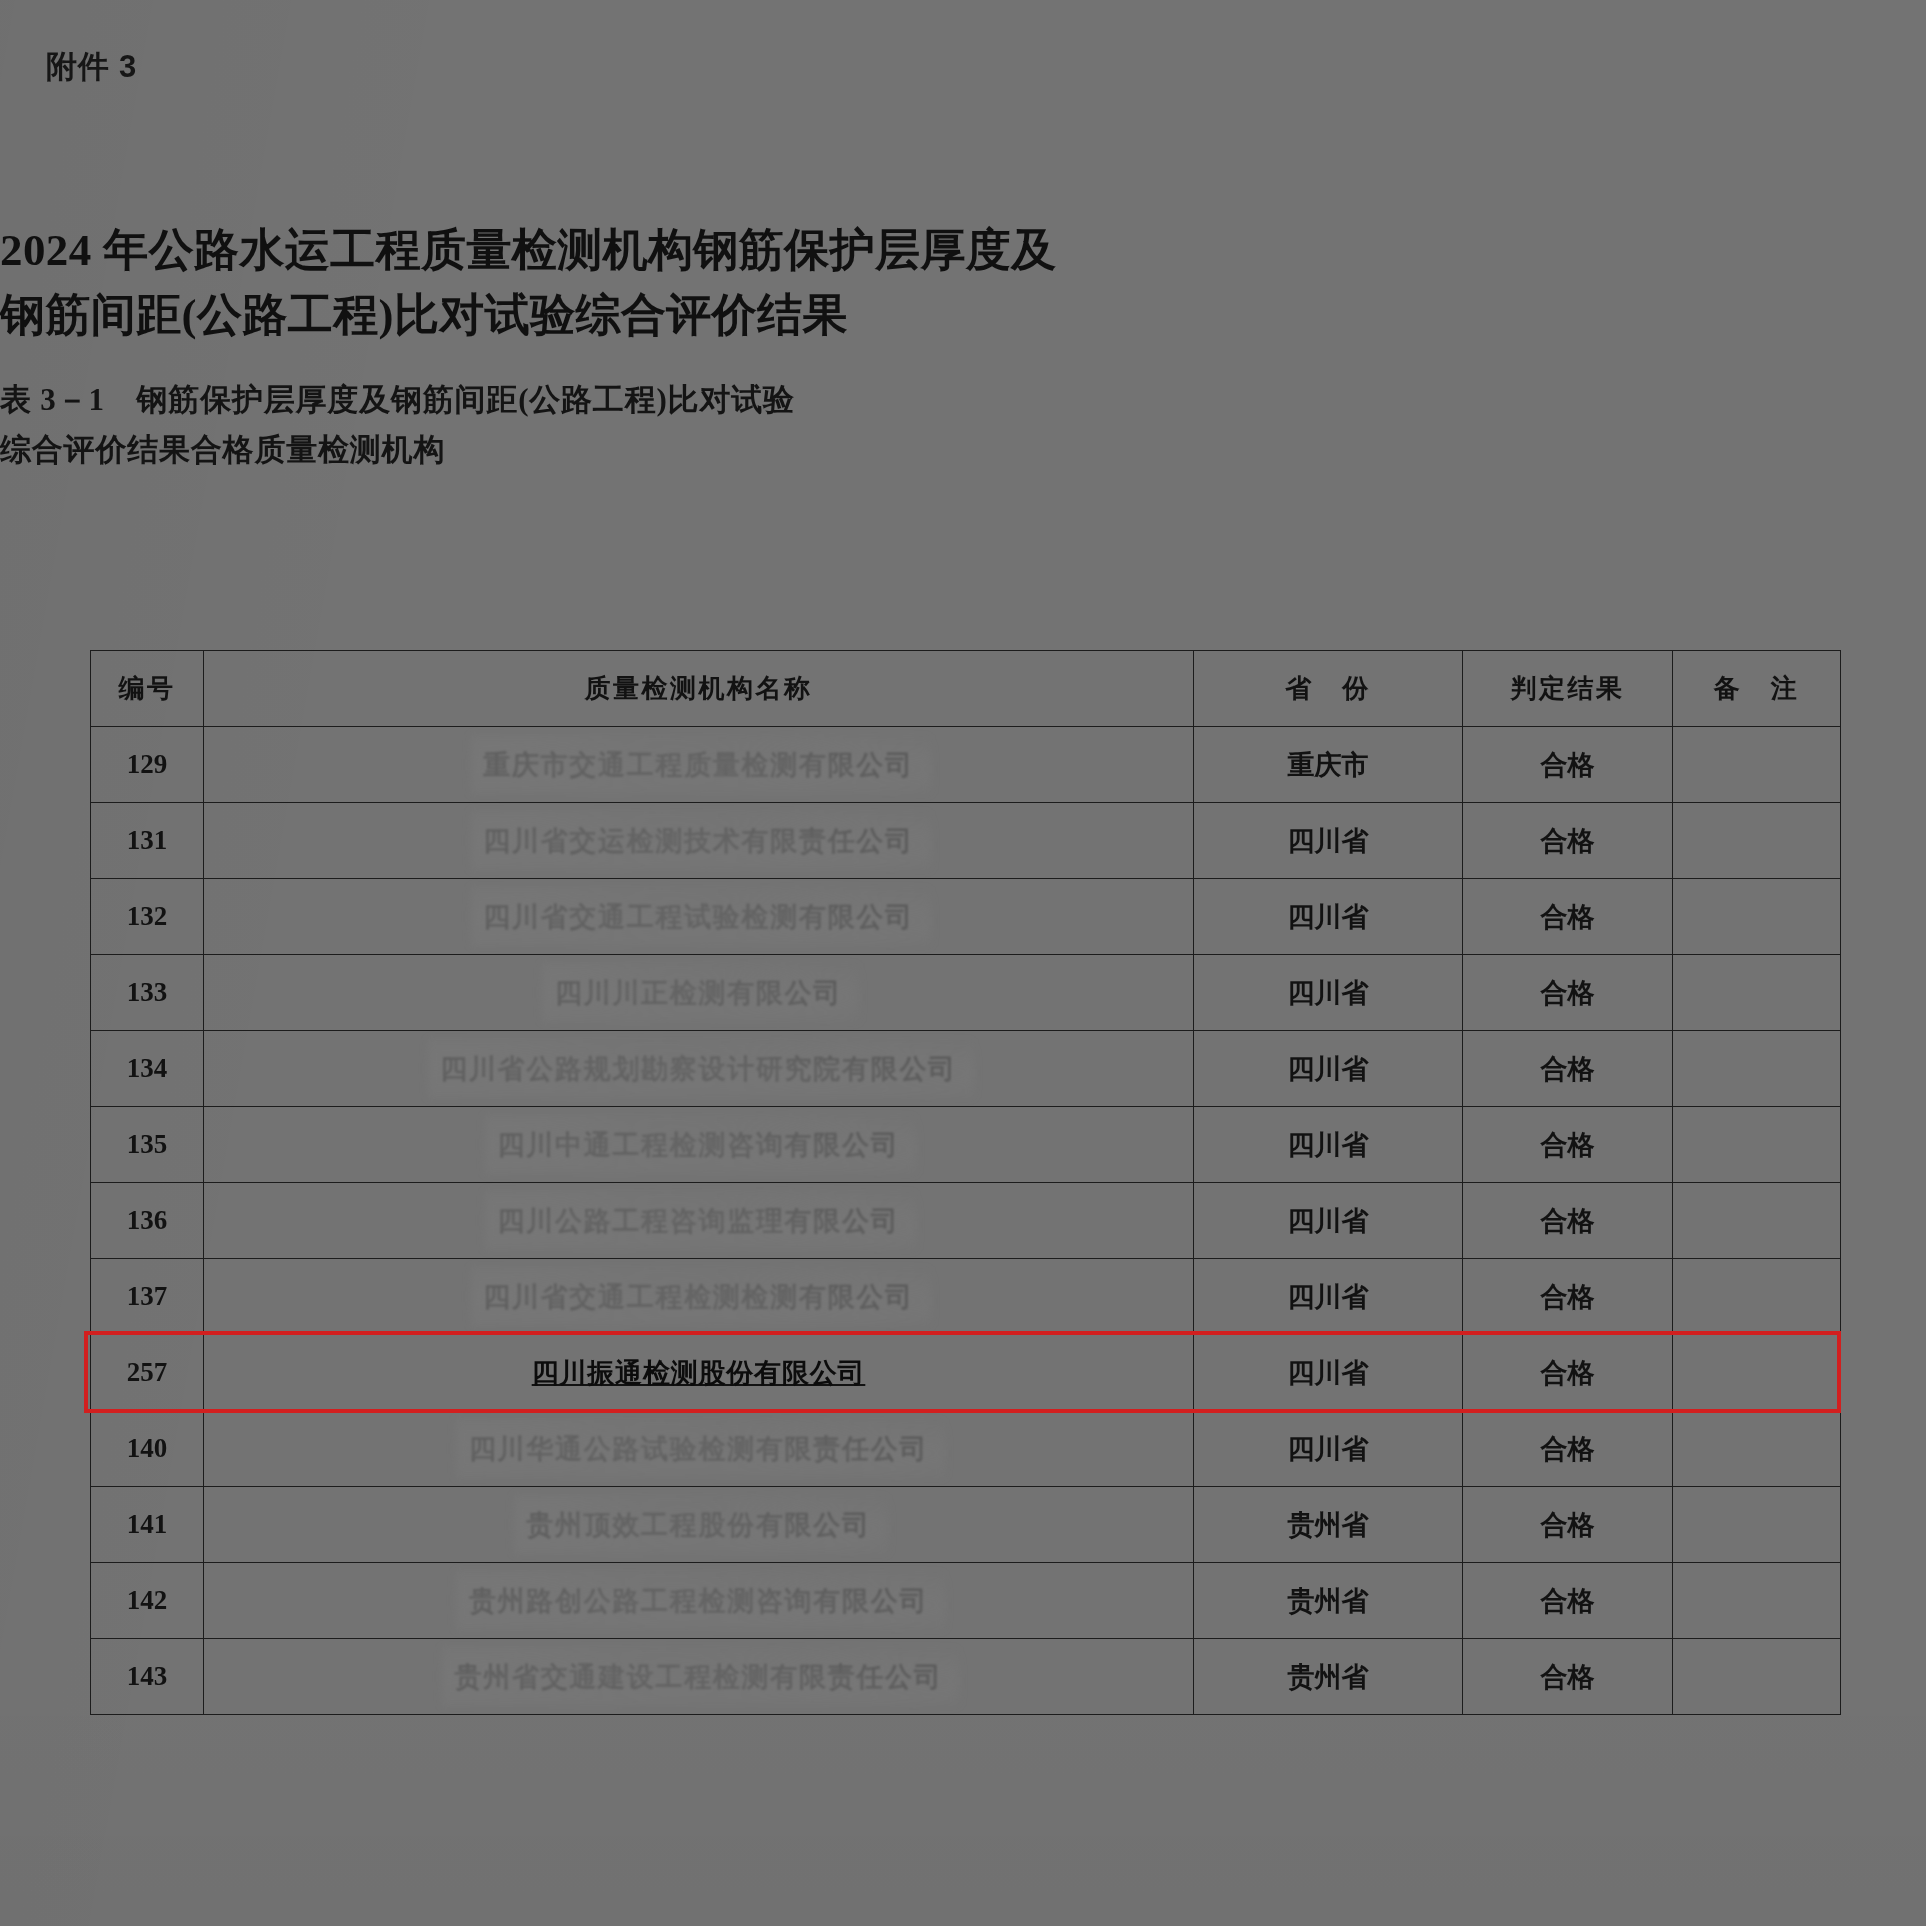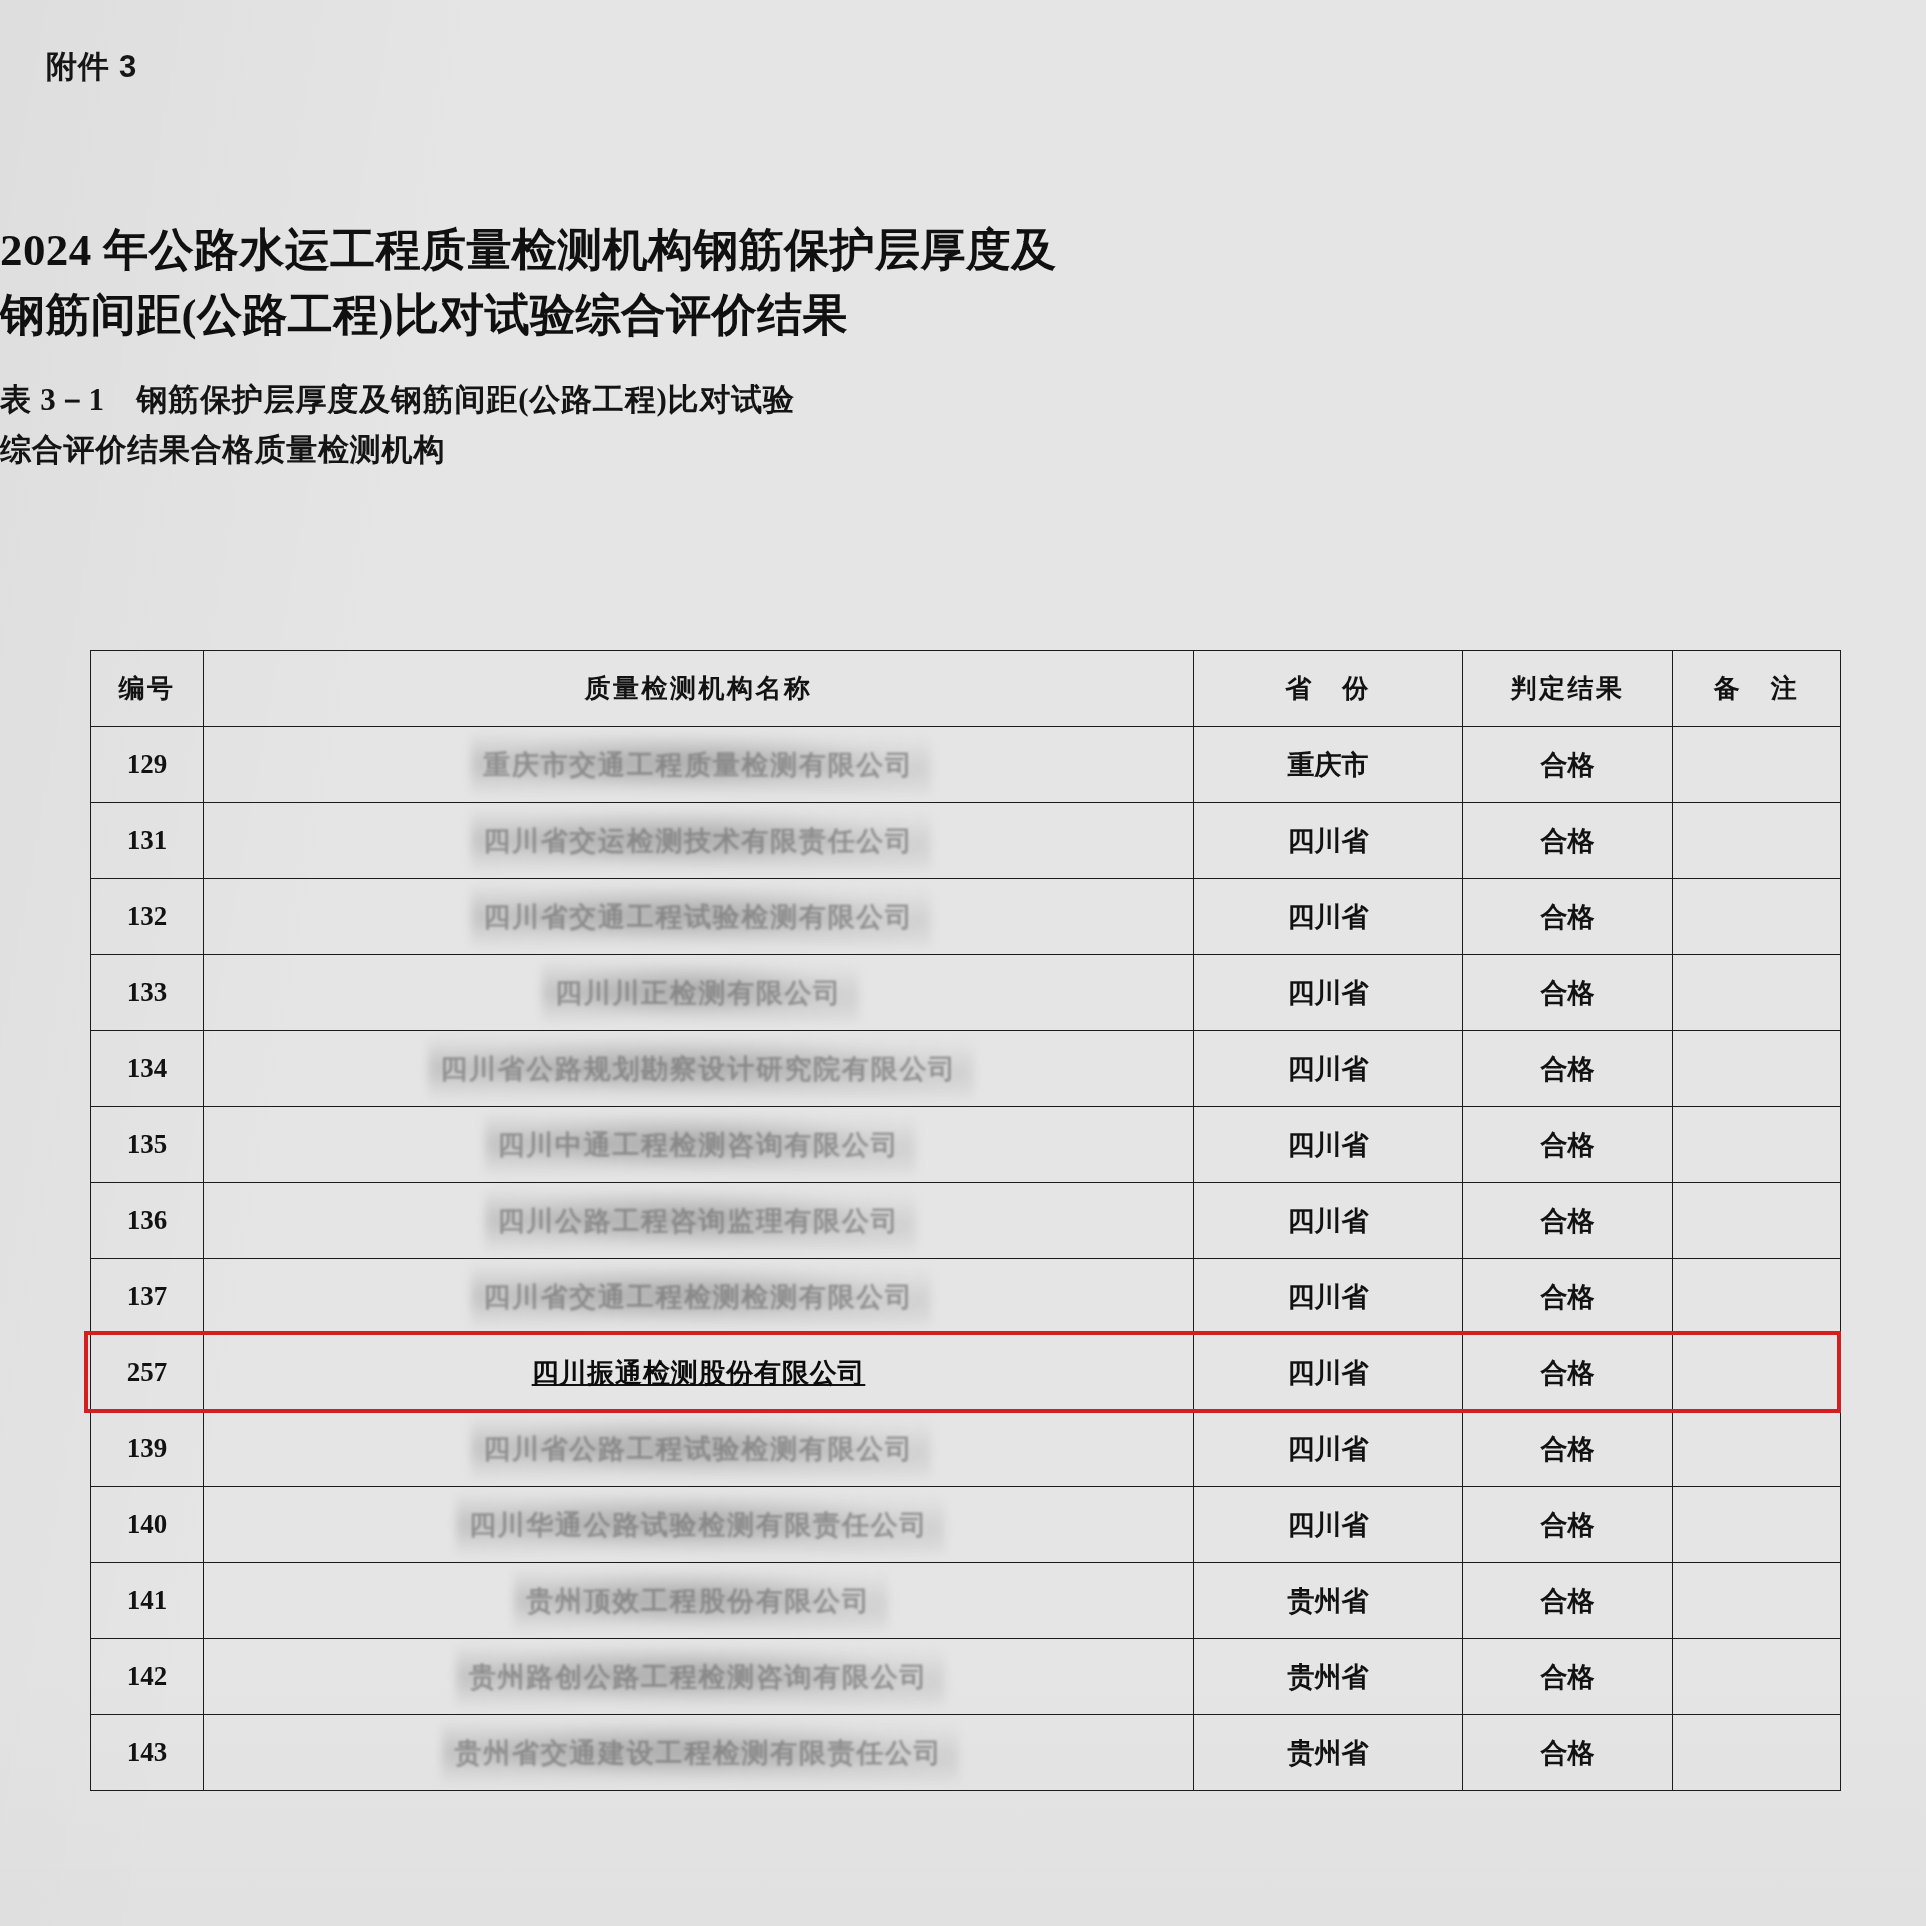--- a/index.html
+++ b/index.html
@@ -11,21 +11,21 @@
     width: 1926px;
     height: 1926px;
     font-family: "Liberation Serif", "DejaVu Serif", serif;
     color: #141414;
     position: relative;
     overflow: hidden;
   }
   .page {
     position: absolute;
     inset: 0;
-    background: #e5e5e5;
+    background: #737373;
   }
   
   .page::before {
     content: "";
     position: absolute;
     inset: 0;
     background:
       linear-gradient(100deg, rgba(0,0,0,0.03) 0%, rgba(0,0,0,0) 22%),
       linear-gradient(0deg, rgba(0,0,0,0.02) 0%, rgba(0,0,0,0) 14%);
     pointer-events: none;
@@ -246,27 +246,20 @@
             <td></td>
           </tr>
           <tr class="highlight-row">
             <td>257</td>
             <td class="name-cell"><span class="clear-name">四川振通检测股份有限公司</span><div class="red-box" style="top: -3.8px; left: -120px;"></div></td>
             <td>四川省</td>
             <td>合格</td>
             <td></td>
           </tr>
           <tr>
-            <td>139</td>
-            <td class="name-cell"><span class="smudge">四川省公路工程试验检测有限公司</span></td>
-            <td>四川省</td>
-            <td>合格</td>
-            <td></td>
-          </tr>
-          <tr>
             <td>140</td>
             <td class="name-cell"><span class="smudge">四川华通公路试验检测有限责任公司</span></td>
             <td>四川省</td>
             <td>合格</td>
             <td></td>
           </tr>
           <tr>
             <td>141</td>
             <td class="name-cell"><span class="smudge">贵州顶效工程股份有限公司</span></td>
             <td>贵州省</td>

